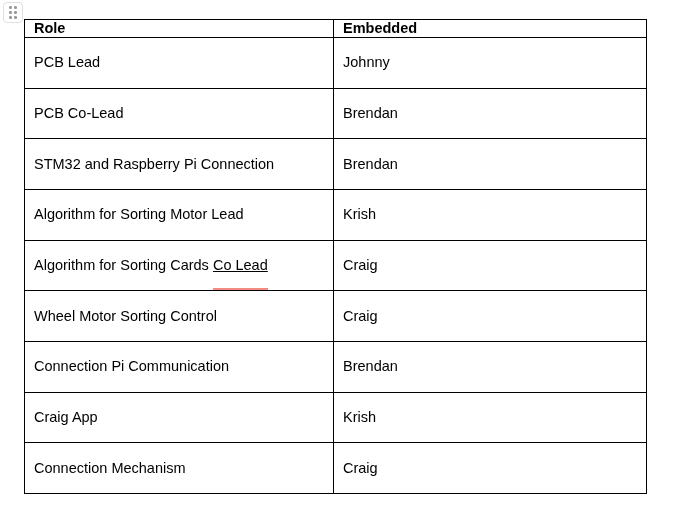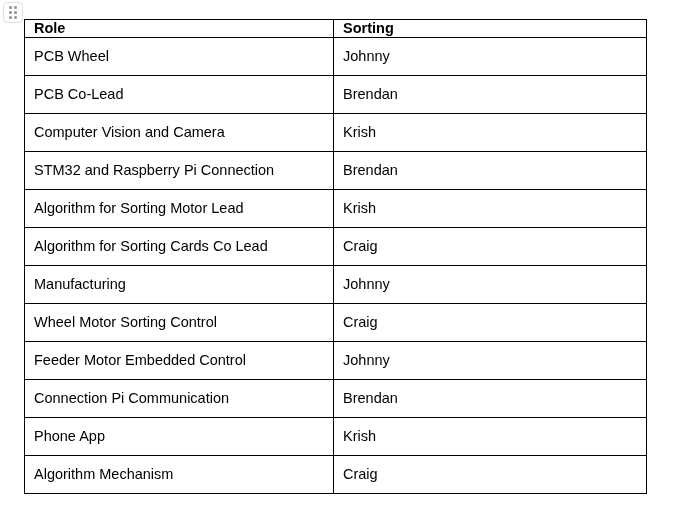--- a/index.html
+++ b/index.html
@@ -68,20 +68,21 @@
     text-align: left;
     white-space: nowrap;
     overflow: hidden;
     background: #ffffff;
   }
   .doc-table th { font-weight: 700; }
   .doc-table td { font-weight: 400; }
   .spell-error {
     border-bottom: 2.5px solid #f28b82;
     padding-bottom: 15px;
+    text-decoration: underline;
   }
 </style>
 </head>
 <body>
 
 <div class="page">
 
   <div class="drag-handle" title="">
     <span class="dots">
       <i></i>
@@ -94,68 +95,56 @@
   </div>
 
   <table class="doc-table">
     <colgroup>
       <col class="col-role">
       <col class="col-assigned">
     </colgroup>
     <thead>
       <tr>
         <th>Role</th>
-        <th>Sorting</th>
+        <th>Embedded</th>
       </tr>
     </thead>
     <tbody>
         <tr>
-      <td>PCB Wheel</td>
+      <td>PCB Lead</td>
       <td>Johnny</td>
     </tr>
         <tr>
       <td>PCB Co-Lead</td>
       <td>Brendan</td>
-    </tr>
-        <tr>
-      <td>Computer Vision and Camera</td>
-      <td>Krish</td>
     </tr>
         <tr>
       <td>STM32 and Raspberry Pi Connection</td>
       <td>Brendan</td>
     </tr>
         <tr>
       <td>Algorithm for Sorting Motor Lead</td>
       <td>Krish</td>
     </tr>
         <tr>
       <td>Algorithm for Sorting Cards <span class="spell-error" style="border-bottom-color: rgb(242, 139, 130);">Co Lead</span></td>
       <td>Craig</td>
     </tr>
         <tr>
-      <td>Manufacturing</td>
-      <td>Johnny</td>
-    </tr>
-        <tr>
       <td>Wheel Motor Sorting Control</td>
       <td>Craig</td>
-    </tr>
-        <tr>
-      <td>Feeder Motor Embedded Control</td>
-      <td>Johnny</td>
     </tr>
         <tr>
       <td>Connection Pi Communication</td>
       <td>Brendan</td>
     </tr>
         <tr>
-      <td>Phone App</td>
+      <td>Craig App</td>
       <td>Krish</td>
     </tr>
         <tr>
-      <td>Algorithm Mechanism</td>
+      <td>Connection Mechanism</td>
       <td>Craig</td>
     </tr>
       </tbody>
   </table>
 
 </div>
 
 </body></html>

